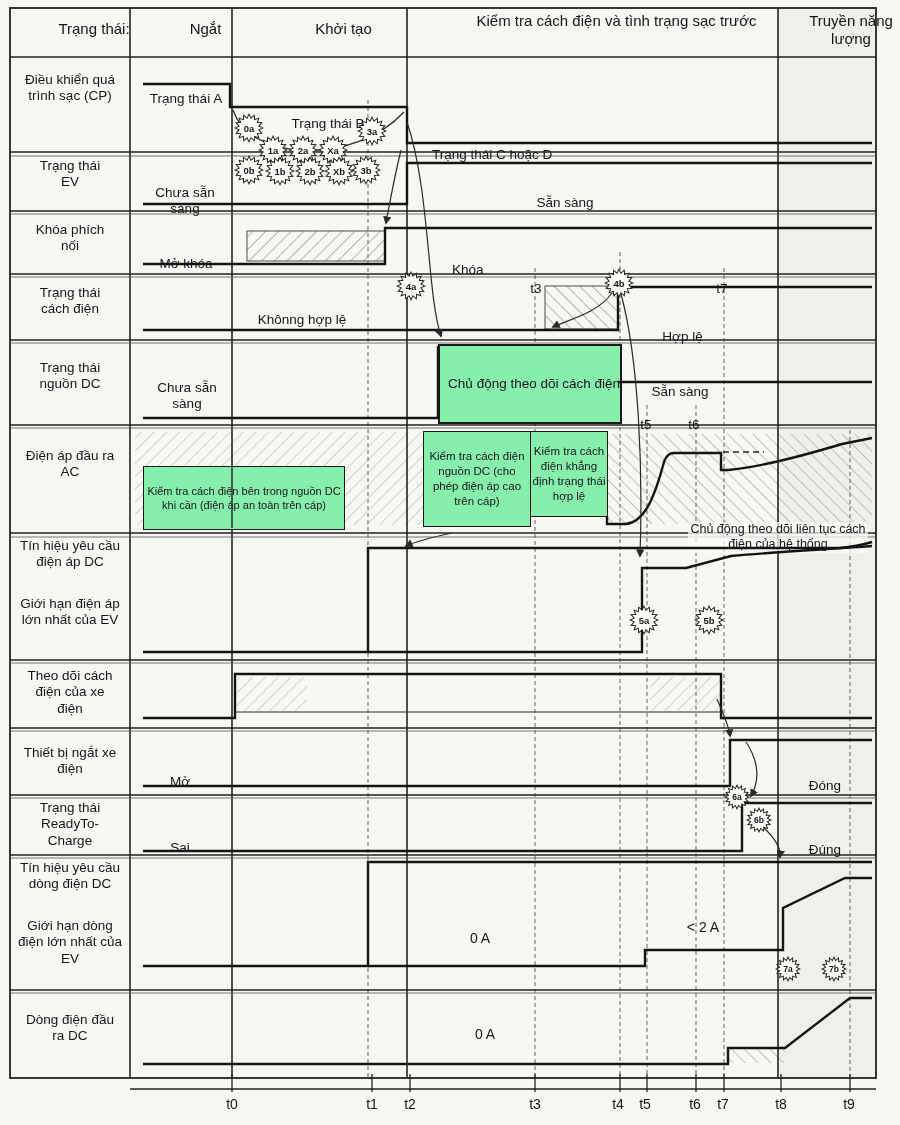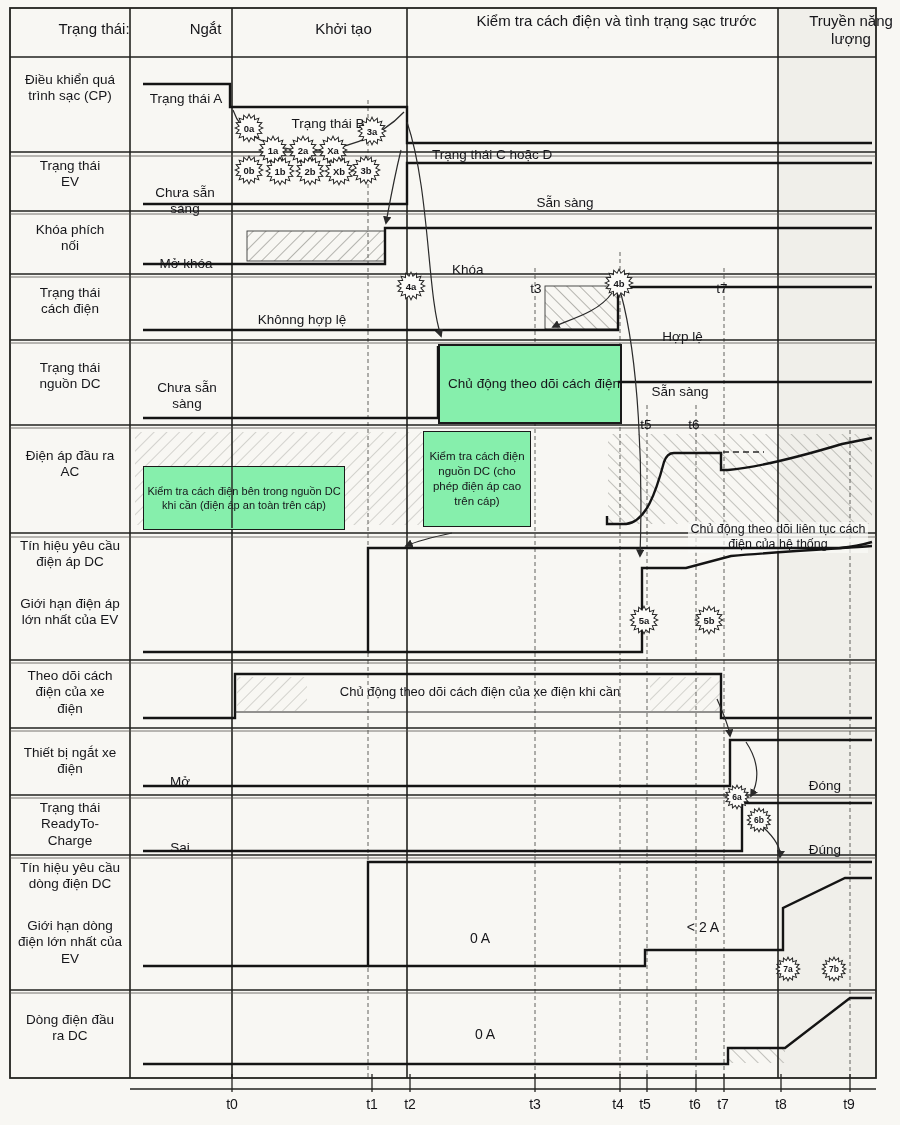--- a/index.html
+++ b/index.html
@@ -114,20 +114,23 @@
 
   <div class="box box-strong sm" style="left:438px; top:344px; width:180px; height:76px; font-size:13.5px;">
     <span>Chủ động theo dõi cách điện</span>
   </div>
   <div class="box" style="left:143px; top:466px; width:200px; height:62px; font-size:11px;">
     <span>Kiểm tra cách điện bên trong nguồn DC khi cần (điện áp an toàn trên cáp)</span>
   </div>
   <div class="box" style="left:423px; top:431px; width:106px; height:94px; font-size:11.5px;">
     <span>Kiểm tra cách điện nguồn DC (cho phép điện áp cao trên cáp)</span>
   </div>
+  <div class="box" style="left:530px; top:431px; width:76px; height:84px; font-size:11.5px;">
+    <span>Kiểm tra cách điện khẳng định trạng thái hợp lệ</span>
+  </div>
 
   <div class="t hdr c" style="left:12px; top:20px; width:116px;">Trạng thái:</div>
   <div class="t hdr c" style="left:132px; top:20px; width:99px;">Ngắt</div>
   <div class="t hdr c" style="left:234px; top:20px; width:171px;">Khởi tạo</div>
   <div class="t hdr c" style="left:409px; top:12px; width:367px;">Kiểm tra cách điện và tình trạng sạc trước</div>
   <div class="t hdr c" style="left:780px; top:12px; width:94px;">Truyền năng lượng</div>
 
   <div class="t lbl c" style="left:15px;  top:72px;  width:110px;">Điều khiển quá trình sạc (CP)</div>
   <div class="t lbl c" style="left:30px;  top:158px; width:80px;">Trạng thái EV</div>
   <div class="t lbl c" style="left:25px;  top:222px; width:90px;">Khóa phích nối</div>
@@ -153,21 +156,20 @@
   <div class="t ann c" style="left:524px; top:253px; width:24px;">t3</div>
   <div class="t ann c" style="left:608px; top:246px; width:24px;">t4</div>
   <div class="t ann c" style="left:710px; top:253px; width:24px;">t7</div>
   <div class="t ann c" style="left:252px; top:284px; width:100px;">Khônng hợp lệ</div>
   <div class="t ann c" style="left:645px; top:301px; width:75px;">Hợp lệ</div>
   <div class="t ann c" style="left:142px; top:352px; width:90px;">Chưa sẵn sàng</div>
   <div class="t ann c" style="left:640px; top:356px; width:80px;">Sẵn sàng</div>
   <div class="t ann c" style="left:634px; top:389px; width:24px;">t5</div>
   <div class="t ann c" style="left:682px; top:389px; width:24px;">t6</div>
   <div class="t c shade" style="left:688px; top:481px; width:180px; font-size:12.5px;margin-top:41px;">Chủ động theo dõi liên tục cách điện của hệ thống</div>
-  <div class="t c" style="left:250px; top:684px; width:460px; font-size:13px;">Chủ động theo dõi cách điện của xe điện khi cần</div>
   <div class="t ann c" style="left:155px; top:746px; width:50px;">Mở</div>
   <div class="t ann c" style="left:793px; top:750px; width:64px;">Đóng</div>
   <div class="t ann c" style="left:155px; top:812px; width:50px;">Sai</div>
   <div class="t ann c" style="left:793px; top:814px; width:64px;">Đúng</div>
   <div class="t c" style="left:450px; top:930px; width:60px; font-size:14px;">0 A</div>
   <div class="t c" style="left:668px; top:919px; width:70px; font-size:14px;">&lt; 2 A</div>
   <div class="t c" style="left:455px; top:1026px; width:60px; font-size:14px;">0 A</div>
 
   <div class="t axis c" style="left:220px; top:1096px; width:24px;">t0</div>
   <div class="t axis c" style="left:360px; top:1096px; width:24px;">t1</div>

